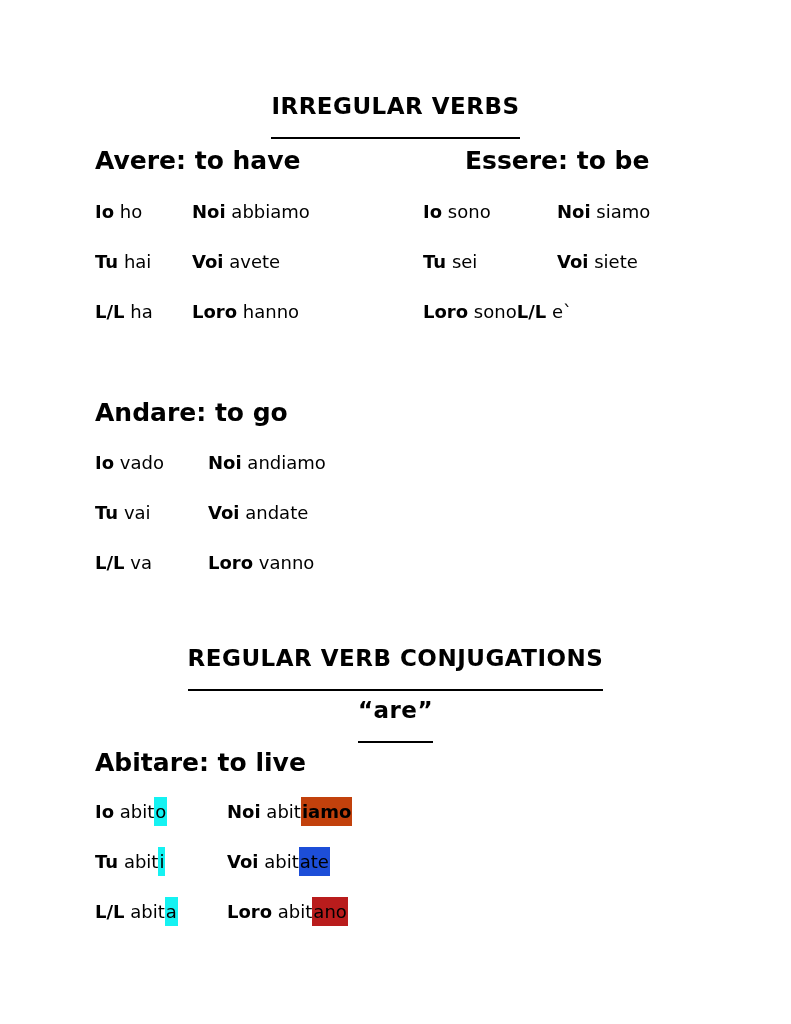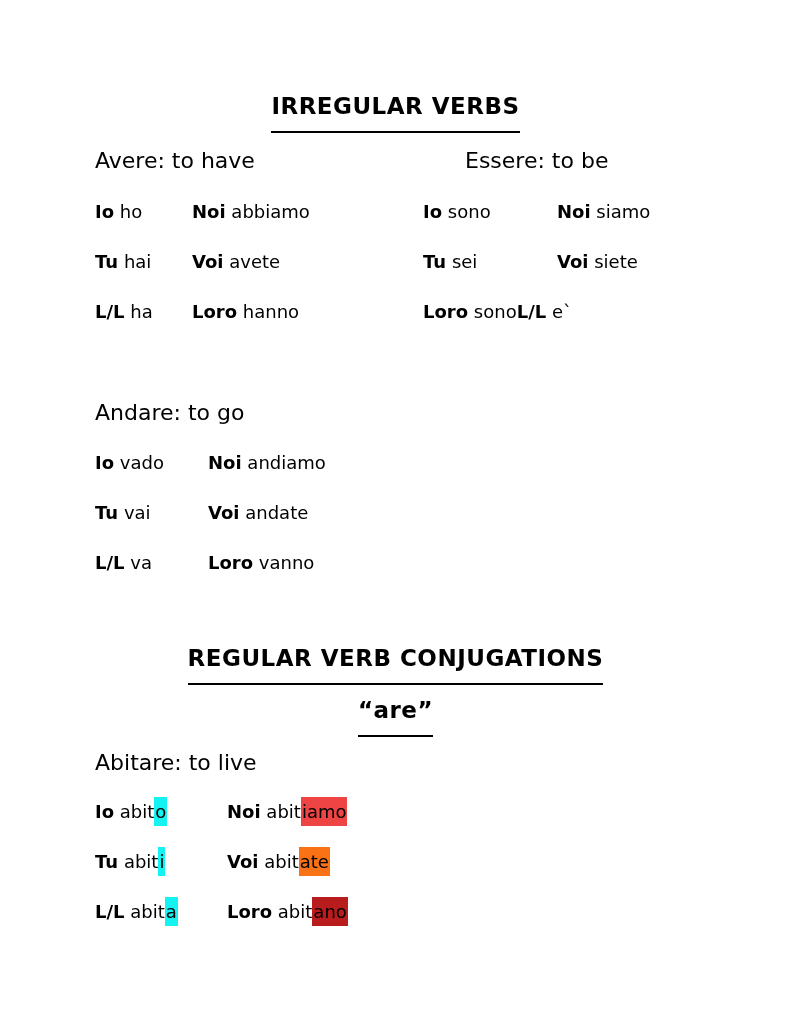--- a/index.html
+++ b/index.html
@@ -17,27 +17,27 @@
     left: 0;
     width: 791px;
     text-align: center;
   }
   .h1 {
     display: inline-block;
     font-size: 23px;
     font-weight: 700;
     letter-spacing: 0.5px;
     border-bottom: 2px solid #000;
-    padding-bottom: 12px;
+    padding-bottom: 18px;
     line-height: 26px;
   }
   .hdr {
     position: absolute;
-    font-size: 22px;
-    font-weight: 400;
+    font-size: 25px;
+    font-weight: 700;
     line-height: 28px;
     white-space: nowrap;
   }
   .row {
     position: absolute;
     display: flex;
     font-size: 18px;
     line-height: 30px;
     white-space: nowrap;
   }
@@ -105,24 +105,24 @@
   <div class="centerwrap" style="top:645px;">
     <span class="h1">REGULAR VERB CONJUGATIONS</span>
   </div>
   <div class="centerwrap" style="top:697px;">
     <span class="h1">“are”</span>
   </div>
 
   <div class="hdr" style="left:95px; top:749px;">Abitare: to live</div>
   <div class="row" style="left:95px; top:797px;">
     <div class="cell w-abitare"><span class="pr">Io</span><span class="vb"><span>abit</span><span class="hl" style="background: rgb(21, 242, 242);">o</span></span></div>
-    <div class="cell"><span class="pr">Noi</span><span class="vb"><span>abit</span><span class="hl" style="background: #ef4444;">iamo</span></span></div>
+    <div class="cell"><span class="pr">Noi</span><span class="vb"><span>abit</span><span class="hl" style="background: #c2410c; font-weight: bold;">iamo</span></span></div>
   </div>
   <div class="row" style="left:95px; top:847px;">
     <div class="cell w-abitare"><span class="pr">Tu</span><span class="vb"><span>abit</span><span class="hl" style="background: rgb(21, 242, 242);">i</span></span></div>
-    <div class="cell"><span class="pr">Voi</span><span class="vb"><span>abit</span><span class="hl" style="background: #f97316;">ate</span></span></div>
+    <div class="cell"><span class="pr">Voi</span><span class="vb"><span>abit</span><span class="hl" style="background: #1d4ed8;">ate</span></span></div>
   </div>
   <div class="row" style="left:95px; top:897px;">
     <div class="cell w-abitare"><span class="pr">L/L</span><span class="vb"><span>abit</span><span class="hl" style="background: rgb(21, 242, 242);">a</span></span></div>
     <div class="cell"><span class="pr">Loro</span><span class="vb"><span>abit</span><span class="hl" style="background: #b91c1c;">ano</span></span></div>
   </div>
 
 </div>
 
 </body></html>

